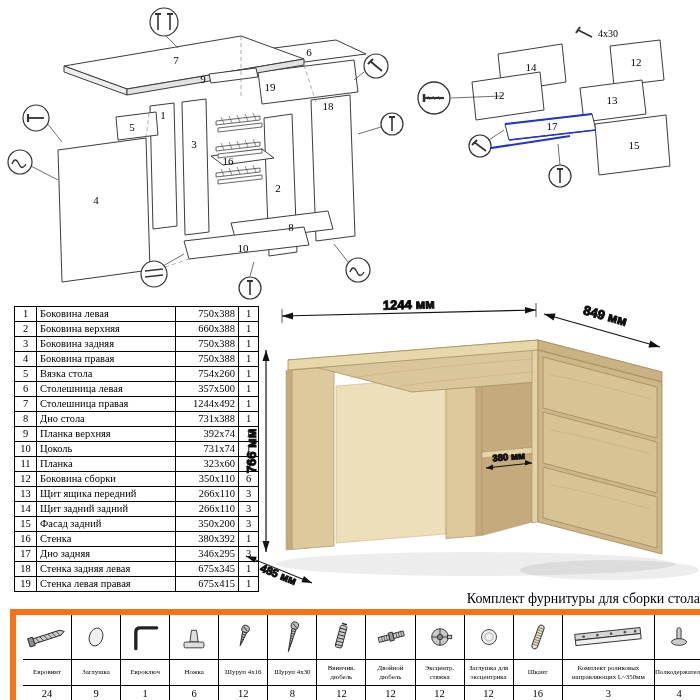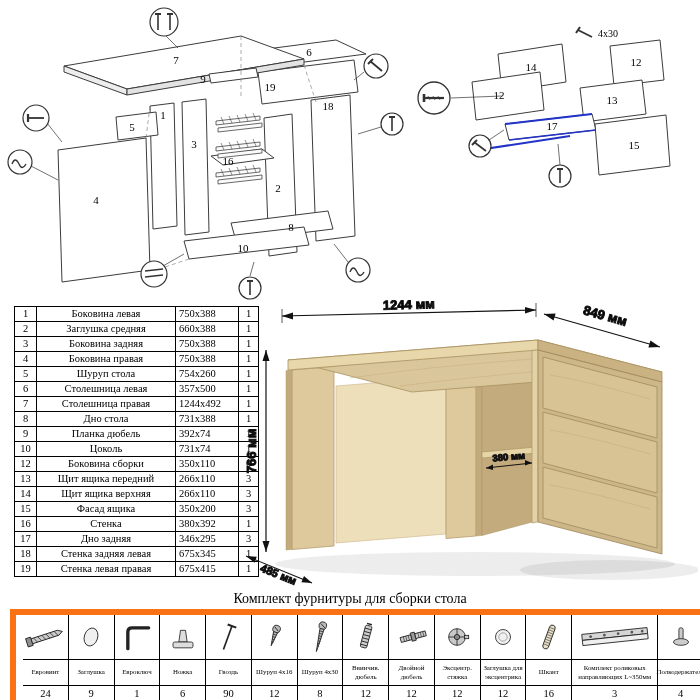--- a/index.html
+++ b/index.html
@@ -10,24 +10,24 @@
   .diag-right{left:410px;top:24px;}
   .desk-svg{left:230px;top:300px;}
   .lbl{font-family:"Liberation Serif",serif;font-size:11px;fill:#000;}
   .note{font-family:"Liberation Serif",serif;font-size:10px;fill:#000;}
   .dim{font-family:"Liberation Sans",sans-serif;font-weight:bold;font-size:13px;fill:#000;}
   .dim-sm{font-family:"Liberation Sans",sans-serif;font-weight:bold;font-size:9.5px;fill:#000;}
   .dim-md{font-family:"Liberation Sans",sans-serif;font-weight:bold;font-size:11px;fill:#000;}
   table.parts{position:absolute;left:14px;top:306px;border-collapse:collapse;}
   table.parts td{border:1px solid #000;font-size:10.5px;line-height:12px;padding:1px 3px;white-space:nowrap;}
   td.c-num{width:15px;text-align:center;padding:1px 1px;}
-  td.c-name{width:132px;text-align:center;border-radius:6px;}
-  td.c-size{width:56px;text-align:left;}
+  td.c-name{width:132px;text-align:left;border-radius:6px;}
+  td.c-size{width:56px;text-align:right;}
   td.c-qty{width:13px;text-align:center;padding:1px 1px;}
-  .hw-title{position:absolute;left:0;top:591px;width:700px;text-align:center;font-size:14px;}
+  .hw-title{position:absolute;left:0;top:591px;width:700px;text-align:right;font-size:14px;}
   .hw-table{position:absolute;left:10px;top:609px;width:680px;display:flex;border:6px solid #f97316;background:#fff;padding-left:7px;}
   .hw-col{flex:1;min-width:0;border-left:1px solid #000;display:flex;flex-direction:column;}
   .hw-col:first-child{border-left:none;}
   .hw-col.wide{flex:1.9;}
   .hw-icon{height:44px;display:flex;align-items:center;justify-content:center;overflow:hidden;}
   .hw-icon svg{position:static;}
   .hw-name{border-top:1px solid #000;height:25px;font-size:6.9px;line-height:1.2;text-align:center;
            display:flex;align-items:center;justify-content:center;padding:0 1px;}
   .hw-qty{border-top:1px solid #000;height:14px;font-size:10.5px;text-align:center;
           display:flex;align-items:center;justify-content:center;}
@@ -201,39 +201,39 @@
   <table class="parts">
     <tbody>
         <tr>
           <td class="c-num">1</td>
           <td class="c-name">Боковина левая</td>
           <td class="c-size">750x388</td>
           <td class="c-qty">1</td>
         </tr>
         <tr>
           <td class="c-num">2</td>
-          <td class="c-name">Заглушка средняя</td>
+          <td class="c-name">Боковина верхняя</td>
           <td class="c-size">660x388</td>
           <td class="c-qty">1</td>
         </tr>
         <tr>
           <td class="c-num">3</td>
           <td class="c-name">Боковина задняя</td>
           <td class="c-size">750x388</td>
           <td class="c-qty">1</td>
         </tr>
         <tr>
           <td class="c-num">4</td>
           <td class="c-name">Боковина правая</td>
           <td class="c-size">750x388</td>
           <td class="c-qty">1</td>
         </tr>
         <tr>
           <td class="c-num">5</td>
-          <td class="c-name">Шуруп стола</td>
+          <td class="c-name">Вязка стола</td>
           <td class="c-size">754x260</td>
           <td class="c-qty">1</td>
         </tr>
         <tr>
           <td class="c-num">6</td>
           <td class="c-name">Столешница левая</td>
           <td class="c-size">357x500</td>
           <td class="c-qty">1</td>
         </tr>
         <tr>
@@ -243,51 +243,57 @@
           <td class="c-qty">1</td>
         </tr>
         <tr>
           <td class="c-num">8</td>
           <td class="c-name">Дно стола</td>
           <td class="c-size">731x388</td>
           <td class="c-qty">1</td>
         </tr>
         <tr>
           <td class="c-num">9</td>
-          <td class="c-name">Планка дюбель</td>
+          <td class="c-name">Планка верхняя</td>
           <td class="c-size">392x74</td>
           <td class="c-qty">1</td>
         </tr>
         <tr>
           <td class="c-num">10</td>
           <td class="c-name">Цоколь</td>
           <td class="c-size">731x74</td>
           <td class="c-qty">1</td>
+        </tr>
+        <tr>
+          <td class="c-num">11</td>
+          <td class="c-name">Планка</td>
+          <td class="c-size">323x60</td>
+          <td class="c-qty">2</td>
         </tr>
         <tr>
           <td class="c-num">12</td>
           <td class="c-name">Боковина сборки</td>
           <td class="c-size">350x110</td>
           <td class="c-qty">6</td>
         </tr>
         <tr>
           <td class="c-num">13</td>
           <td class="c-name">Щит ящика передний</td>
           <td class="c-size">266x110</td>
           <td class="c-qty">3</td>
         </tr>
         <tr>
           <td class="c-num">14</td>
-          <td class="c-name">Щит ящика верхняя</td>
+          <td class="c-name">Щит задний задний</td>
           <td class="c-size">266x110</td>
           <td class="c-qty">3</td>
         </tr>
         <tr>
           <td class="c-num">15</td>
-          <td class="c-name">Фасад ящика</td>
+          <td class="c-name">Фасад задний</td>
           <td class="c-size">350x200</td>
           <td class="c-qty">3</td>
         </tr>
         <tr>
           <td class="c-num">16</td>
           <td class="c-name">Стенка</td>
           <td class="c-size">380x392</td>
           <td class="c-qty">1</td>
         </tr>
         <tr>
@@ -420,32 +426,20 @@
         <div class="hw-icon">
           <svg width="40" height="38" viewBox="0 0 48 44">
             <g stroke="#222" fill="#ddd">
               <path d="M19 28 l2 -14 h6 l2 14 Z"></path>
               <rect x="12" y="28" width="24" height="7" rx="2"></rect>
             </g>
           </svg>
         </div>
         <div class="hw-name">Ножка</div>
         <div class="hw-qty">6</div>
-      </div>
-      <div class="hw-col">
-        <div class="hw-icon">
-          <svg width="40" height="38" viewBox="0 0 48 44">
-            <g transform="rotate(20 24 22)" stroke="#222">
-              <line x1="24" y1="8" x2="24" y2="38" stroke-width="2"></line>
-              <line x1="18.5" y1="8" x2="29.5" y2="8" stroke-width="2.5"></line>
-            </g>
-          </svg>
-        </div>
-        <div class="hw-name">Гвоздь</div>
-        <div class="hw-qty">90</div>
       </div>
       <div class="hw-col">
         <div class="hw-icon">
           <svg width="40" height="38" viewBox="0 0 48 44">
             <g transform="rotate(18 24 22)" stroke="#222" fill="#bbb">
               <circle cx="24" cy="12" r="4.5"></circle>
               <line x1="21" y1="10" x2="27" y2="14" stroke-width="1"></line>
               <path d="M21.5 16 L24 33 L26.5 16 Z"></path>
               <path d="M21.8 19 h4.6 M22.2 22 h4 M22.6 25 h3.4 M23 28 h2.6" stroke-width="0.8" fill="none"></path>
             </g>

